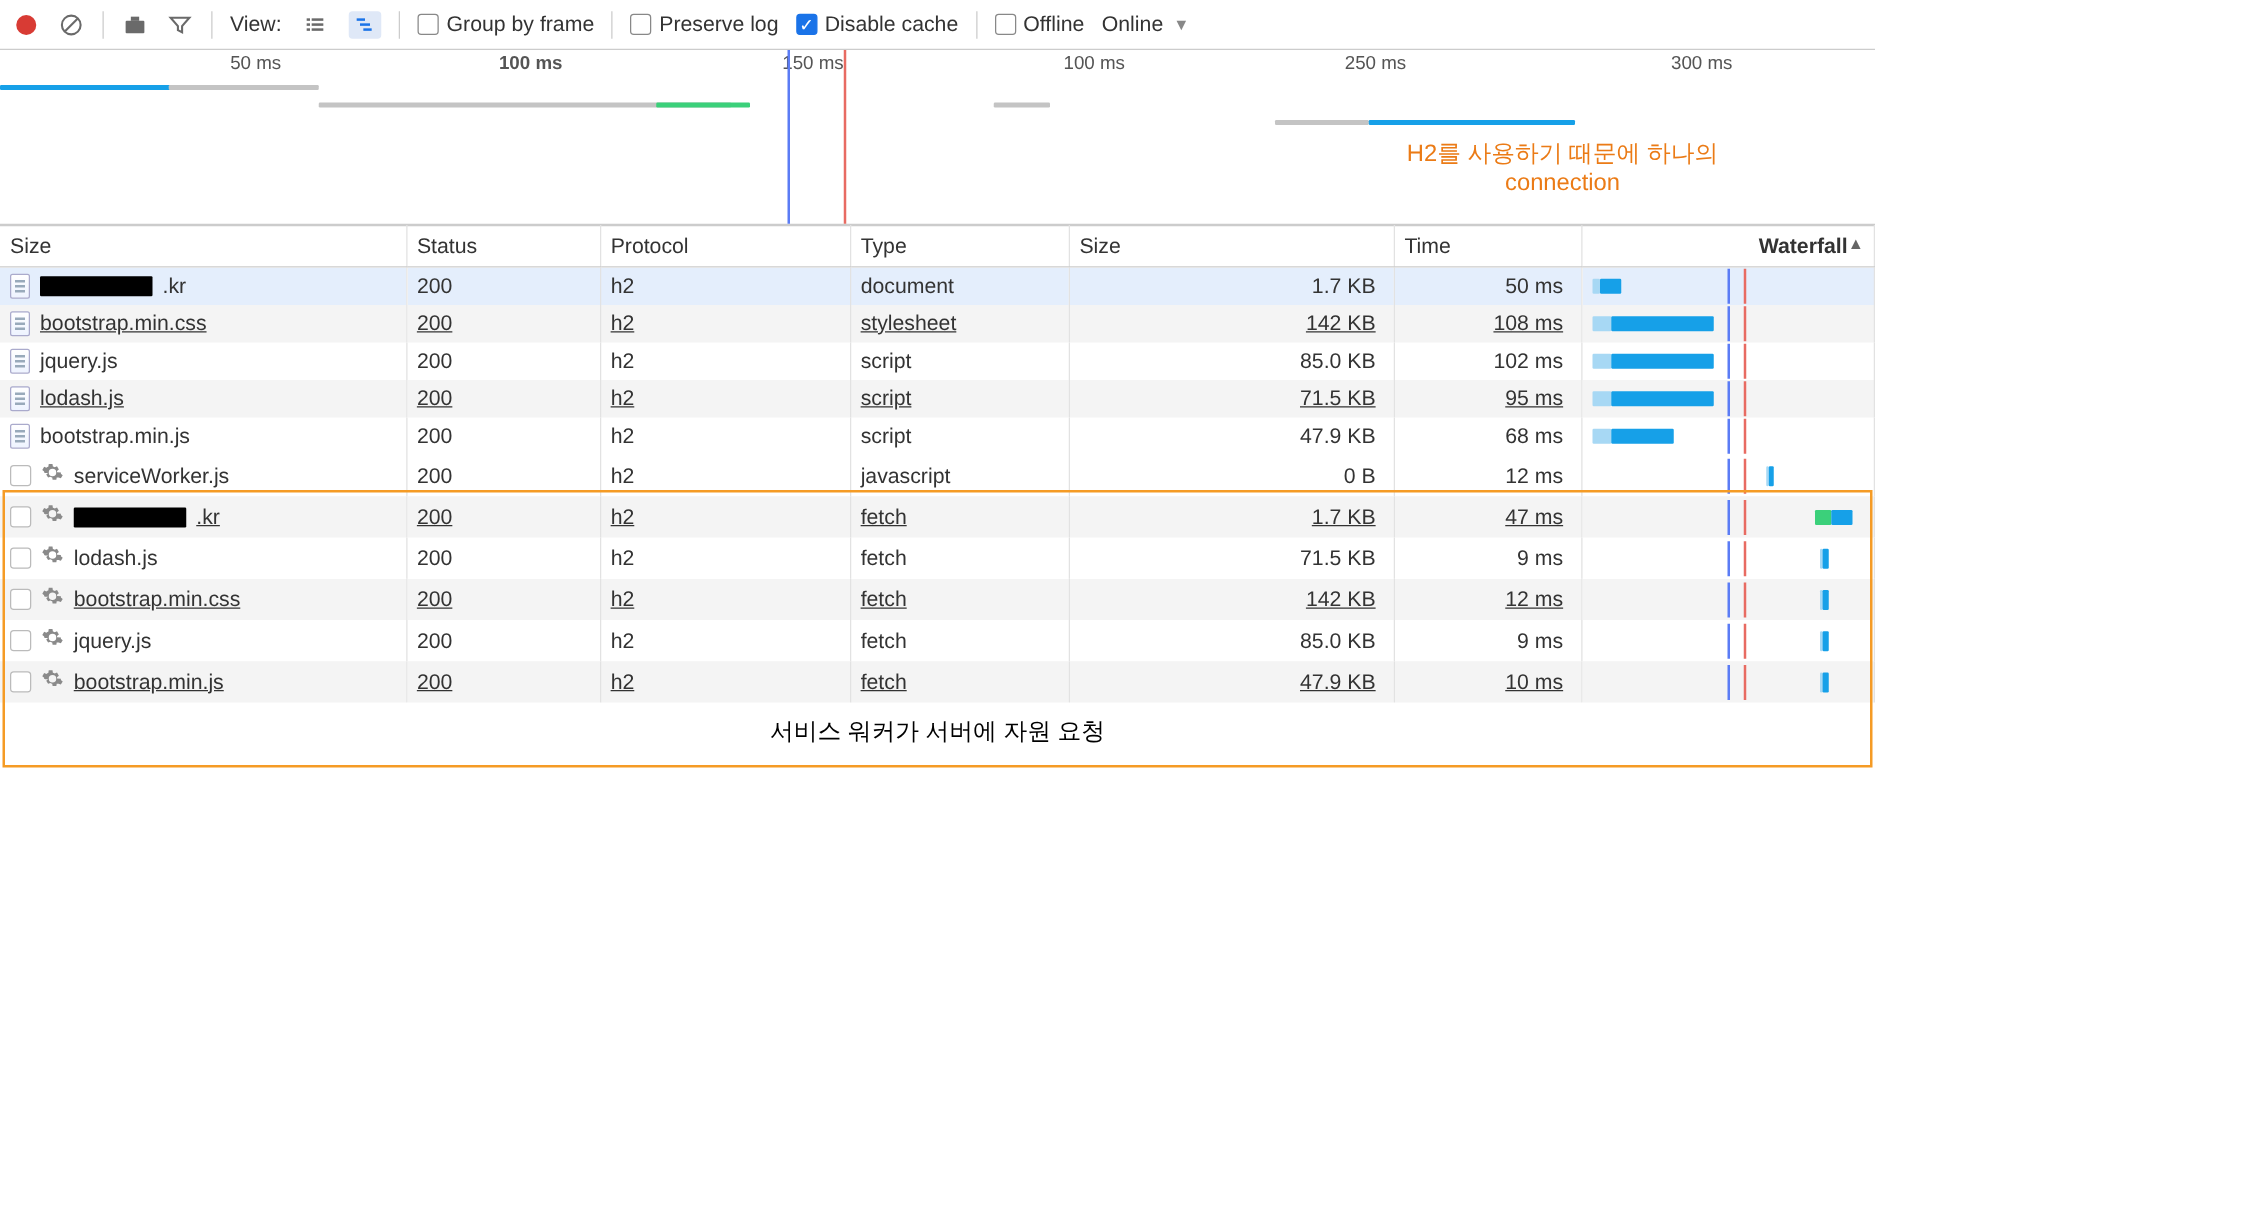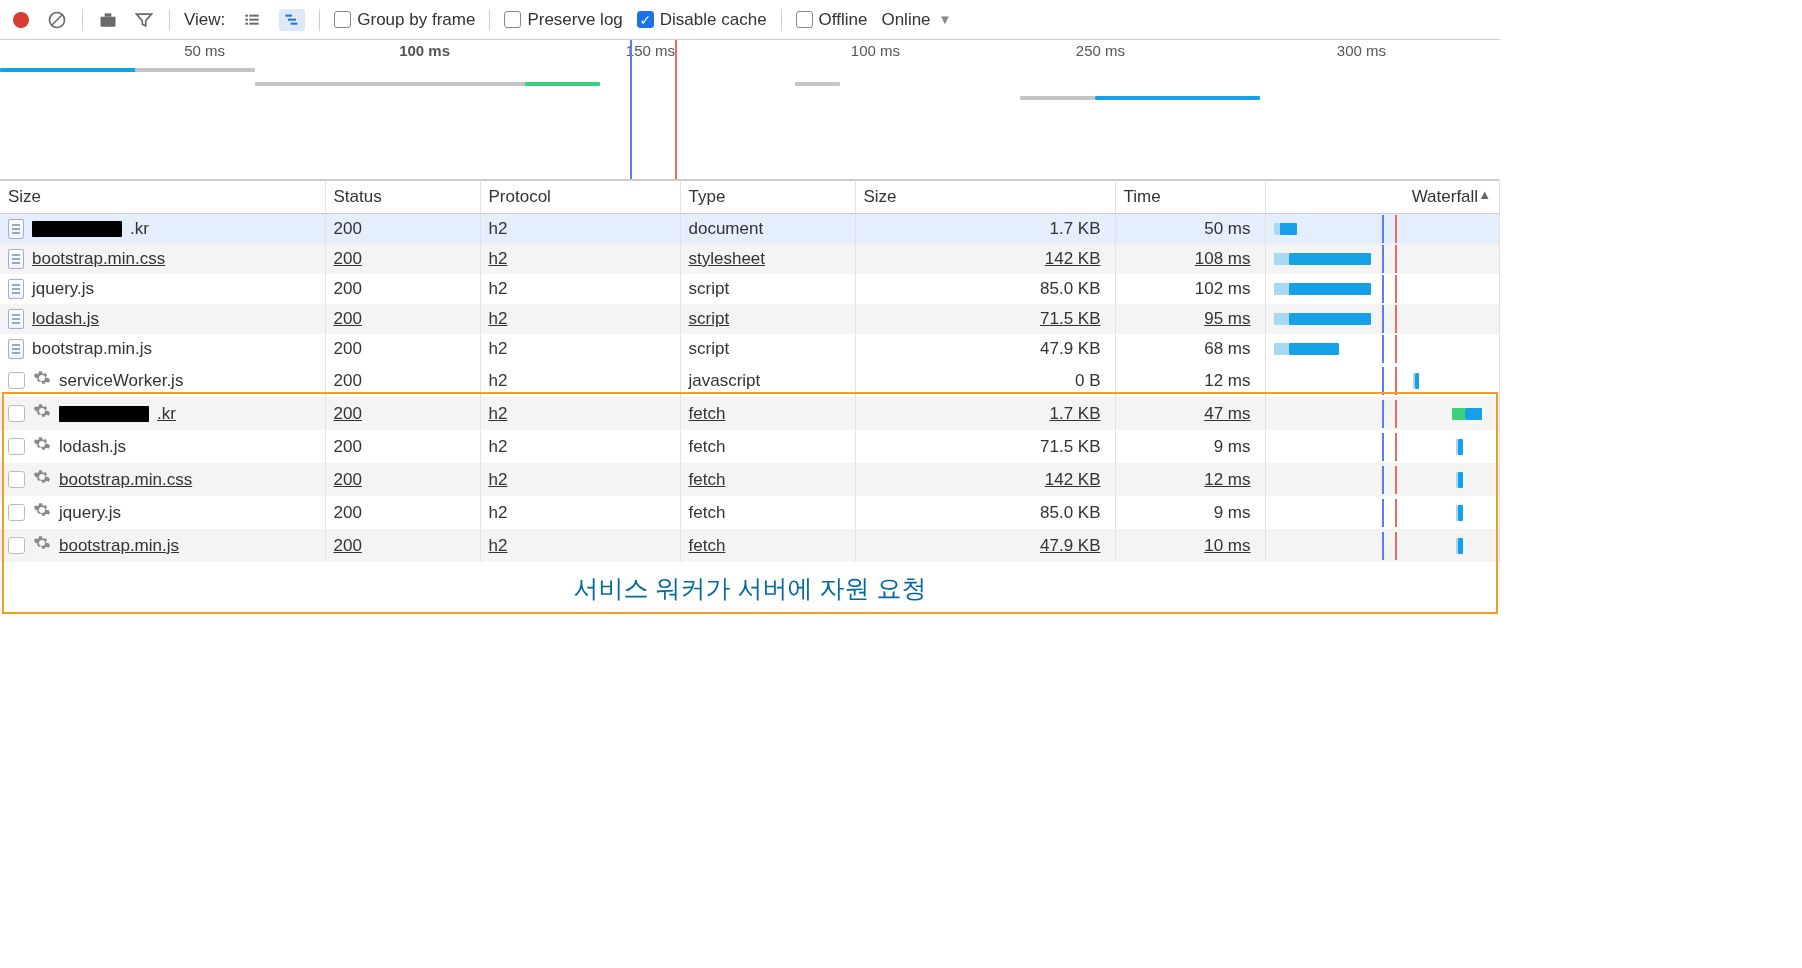--- a/index.html
+++ b/index.html
@@ -48,21 +48,21 @@
 
   
   table.net { width:100%; border-collapse:collapse; table-layout:fixed; }
   thead th {
     text-align:left; font-weight:400; color:#333;
     padding:6px 8px; background:#fff;
     border-top:1px solid #ccc; border-bottom:1px solid #ccc;
     border-right:1px solid #e2e2e2;
     cursor:pointer;
   }
-  thead th:last-child { text-align:right; }
+  thead th:last-child { text-align:right;font-weight:bold; }
   .sort-arrow { color:#666; font-size:13px; }
   tbody td {
     padding:5px 8px; border-right:1px solid #e2e2e2;
     white-space:nowrap; overflow:hidden;
   }
   tbody tr.sel td { background:#e4eefc; }
   tbody tr.even td { background:#f4f4f4;text-decoration:underline; }
   col.c-name{width:325px} col.c-status{width:155px} col.c-proto{width:200px}
   col.c-type{width:175px} col.c-size{width:260px} col.c-time{width:150px}
   .name-cell { display:flex; align-items:center; gap:8px; }
@@ -77,21 +77,21 @@
   .wf .bar { position:absolute; top:4px; height:12px; border-radius:1px; }
   .wf .lt  { background:#a7d8f4; } 
   .wf .bl  { background:#16a0e8; }
   .wf .gr  { background:#3bd07a; }
   .wf .gy  { background:#c4c4c4; }
   .wf .thin{ height:16px; top:2px; width:3px; }
   .wf .vline{ position:absolute; top:-4px; bottom:-4px; width:2px; }
 
   
   .annot-box { position:absolute; border:2.5px solid #f59b25; pointer-events:none; }
-  .annot-text { color:#0369a1; font-size:25px; }
+  .annot-text { color:#000000; font-size:19px; }
 
   .table-area { position:relative; }
 
   
   .status {
     border-top:1px solid #ccc; background:#f2f2f2;
     padding:4px 6px; font-size:17px;
   }
   .s-blue{color:#2b62e3} .s-red{color:#d84b3f} .s-sep{color:#555;margin:0 6px}
   .summary-highlight{ border:2.5px solid #f59b25; padding:1px 3px; display:inline-block;}
@@ -185,20 +185,24 @@
       <span class="lane-bar grey-bar" style="left:17%;width:22%"></span>
       <span class="lane-bar green-bar" style="left:35%;width:5%"></span>
       <span class="lane-bar grey-bar" style="left:53%;width:3%"></span>
     </div>
     <div class="lanes">
       <span class="lane-bar grey-bar" style="left:68%;width:5%"></span>
       <span class="lane-bar blue-bar" style="left:73%;width:11%"></span>
     </div>
     <span class="vline blue" style="left:42%"></span>
     <span class="vline red" style="left:45%"></span>
+    <div class="annot1" style="right:6%;top:70px;width:320px">
+      <div>H2를 사용하기 때문에 하나의</div>
+      <div>connection</div>
+    </div>
   </div>
 
   <div class="table-area">
     <table class="net">
       <colgroup>
           <col class="c-name">
           <col class="c-status">
           <col class="c-proto">
           <col class="c-type">
           <col class="c-size">

